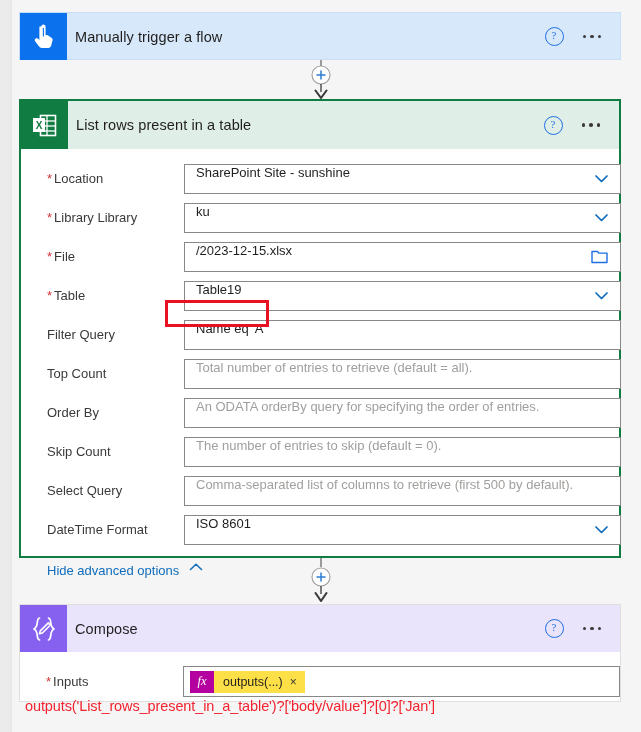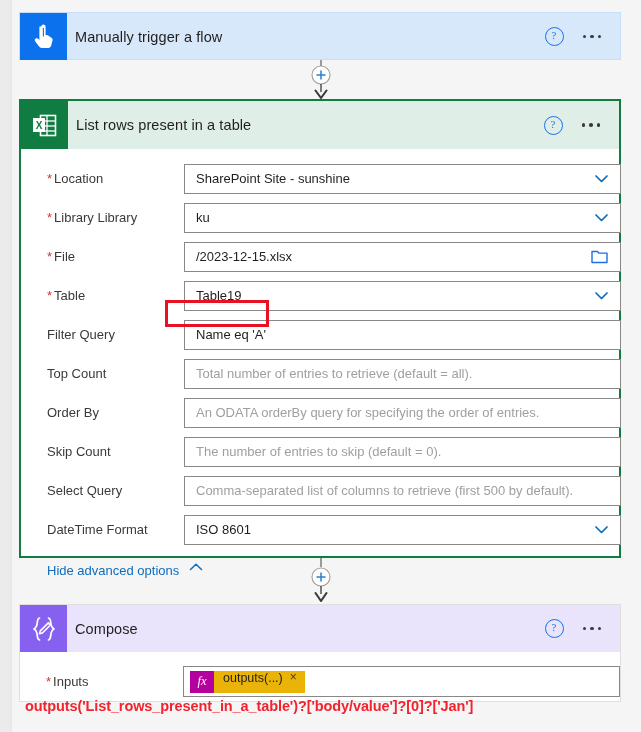--- a/index.html
+++ b/index.html
@@ -129,21 +129,20 @@
   }
   .field-ctrl {
     position: relative;
     flex: 0 0 437px;
     width: 437px;
     height: 30px;
     box-sizing: border-box;
     border: 1px solid #8a8886;
     background: #ffffff;
     display: flex;
-    align-items: center;
   }
   .field-val {
     padding-left: 11px;
     font-size: 13px;
     color: #201f1e;
     white-space: nowrap;
     overflow: hidden;
   }
   .field-val.ph { color: #a19f9d; }
 
@@ -205,22 +204,23 @@
     height: 31px;
     box-sizing: border-box;
     border: 1px solid #8a8886;
     background: #ffffff;
     display: flex;
     align-items: center;
     padding-left: 6px;
   }
   .token {
     display: flex;
+    align-items: center;
     height: 22px;
-    background: #eab308;
+    background: #fde047;
   }
   .token-fx {
     width: 24px; height: 22px;
     background: #a4262c;
     background: #b4009e;
     color: #ffffff;
     font-family: "Liberation Serif", serif;
     font-style: italic;
     font-size: 12.5px;
     display: flex;
@@ -249,21 +249,21 @@
   }
   .connector svg { display: block; margin: 0 auto; }
   .plus-circle { cursor: pointer; pointer-events: auto; }
 
   
   #annotation {
     position: absolute;
     left: 25px; top: 698px;
     color: #f2232f;
     font-size: 14.5px;
-    font-weight: bold;
+    font-weight: normal;
     letter-spacing: -0.1px;
     white-space: nowrap;
   }
 </style>
 </head>
 <body>
 
 <div class="canvas">
 
   <div class="edge-strip"></div>

